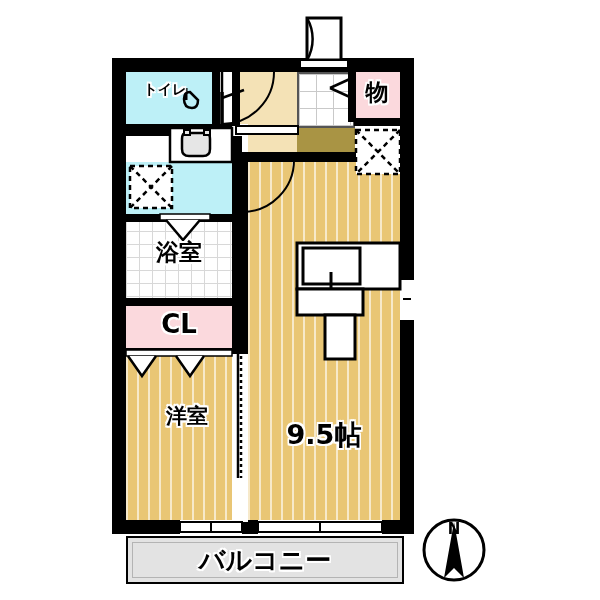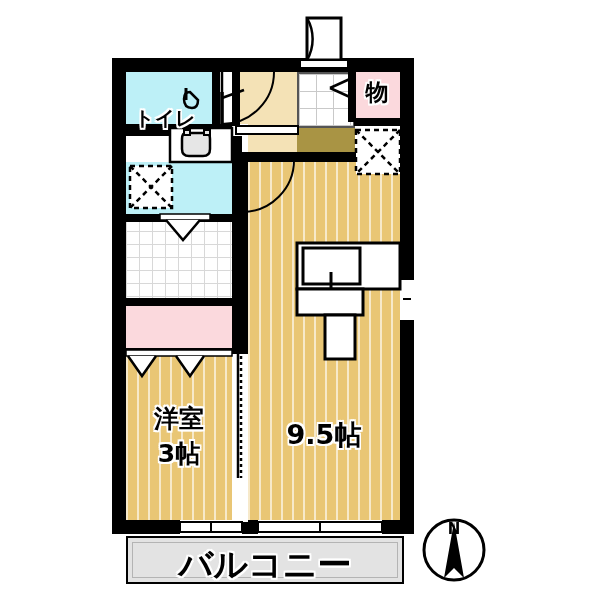--- a/index.html
+++ b/index.html
@@ -230,27 +230,28 @@
       <circle cx="454" cy="550" r="30" fill="#ffffff" stroke="#000" stroke-width="3"></circle>
       <polygon points="454,522 444,578 454,568 464,578" fill="#000000"></polygon>
       <text x="454" y="534" text-anchor="middle" font-family="DejaVu Sans, sans-serif" font-size="15" font-weight="bold" fill="#000">N</text>
     </g>
   </svg>
 
   <div class="balcony" style="left:126px; top:536px; width:278px; height:48px;">
     <div class="balcony-inner"></div>
   </div>
 
-  <div class="lbl" style="left:126px; top:82px; width:78px; font-size:20px;margin-top:26px;">トイレ</div>
-
-
-
-
-  <div class="lbl" style="left:126px; top:405px; width:106px; font-size:25px;">洋室</div>
-  <div class="lbl" style="left:126px; top:440px; width:106px; font-size:25px;">3帖</div>
+  <div class="lbl" style="left:126px; top:82px; width:78px; font-size:14px;">トイレ</div>
+
+
+  <div class="lbl" style="left:126px; top:240px; width:106px; font-size:23px;">浴室</div>
+
+  <div class="lbl" style="left:126px; top:310px; width:106px; font-size:26px;">CL</div>
+
+  <div class="lbl" style="left:126px; top:405px; width:122px; font-size:21px;">洋室</div>
 
   <div class="lbl" style="left:248px; top:420px; width:152px; font-size:27px;">9.5帖</div>
 
   <div class="lbl" style="left:354px; top:80px; width:46px; font-size:23px;">物</div>
 
-  <div class="lbl" style="left:126px; top:546px; width:278px; font-size:34px;">バルコニー</div>
+  <div class="lbl" style="left:126px; top:546px; width:278px; font-size:26px;">バルコニー</div>
 
 </div>
 
 </body></html>

